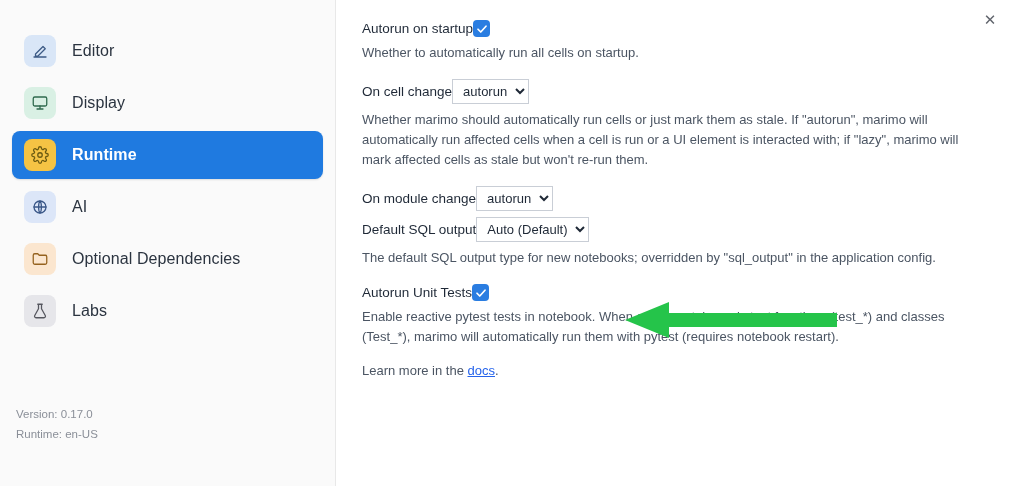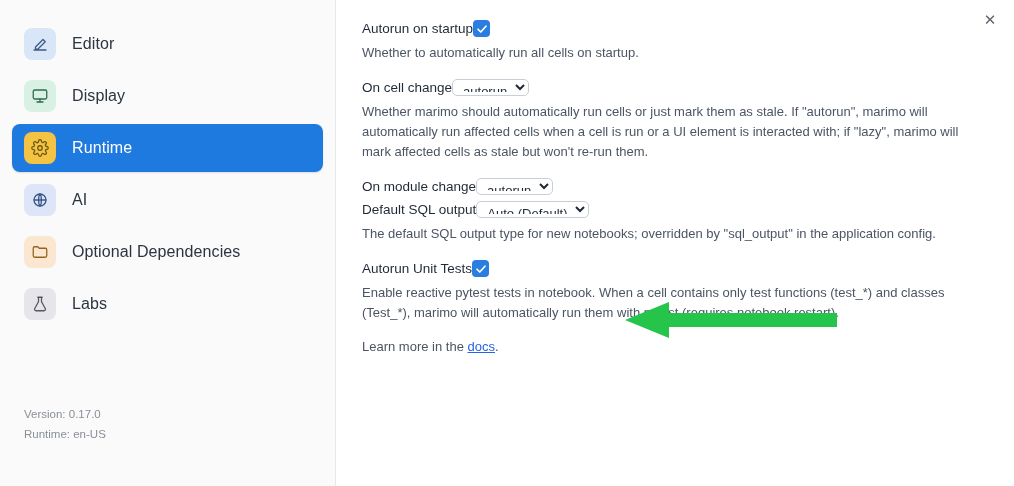--- a/index.html
+++ b/index.html
@@ -18,21 +18,21 @@
     background: #ffffff;
   }
 
   
   .sidebar {
     width: 336px;
     height: 486px;
     background: #fafafa;
     border-right: 1px solid #e8e8e8;
     position: relative;
-    padding-top: 16px;
+    padding-top: 23px;
     flex: none;
   }
   .nav-item {
     display: flex;
     align-items: center;
     gap: 16px;
     height: 48px;
     margin: 4px 12px;
     padding: 0 12px;
     border-radius: 8px;
@@ -46,36 +46,37 @@
     flex: none;
   }
   .nav-item .label {
     font-size: 16px;
     color: #2b3440;
     letter-spacing: .1px;
   }
   .nav-item.active {
     background: #1f7ae0;
     box-shadow: 0 1px 2px rgba(0,0,0,.12);
+    font-weight: bold;
   }
   .nav-item.active .label { color: #ffffff; }
   .nav-item.active .ico { background: #f5c344; }
 
   .ico.i-editor { background: #d9e6f7; }
   .ico.i-display { background: #d9f0e4; }
   .ico.i-package { background: #f7dde0; }
   .ico.i-ai { background: #dce6f8; }
   .ico.i-optional { background: #fbe6cf; }
   .ico.i-labs { background: #e6e6ea; }
 
   .ico svg { display: block; }
 
   .sidebar-footer {
     position: absolute;
-    left: 24px;
+    left: 16px;
     bottom: 42px;
     font-size: 11.5px;
     color: #8a8f98;
     line-height: 20px;
   }
 
   
   .main {
     flex: 1 1 auto;
     position: relative;
@@ -130,23 +131,23 @@
     flex: none;
   }
   .checkbox svg { display: block; }
 
   select {
     font-family: "Liberation Sans", sans-serif;
     font-size: 13px;
     color: #1f2937;
     background: #ffffff;
     border: 1px solid #c9ced6;
-    border-radius: 5px;
+    border-radius: 0;
     padding: 3px 4px 3px 6px;
-    height: 17px;
+    height: 25px;
     cursor: pointer;
   }
 
   .learn-more {
     font-size: 13px;
     color: #4b5563;
   }
   .learn-more a {
     color: #2563eb;
     text-decoration: underline;

